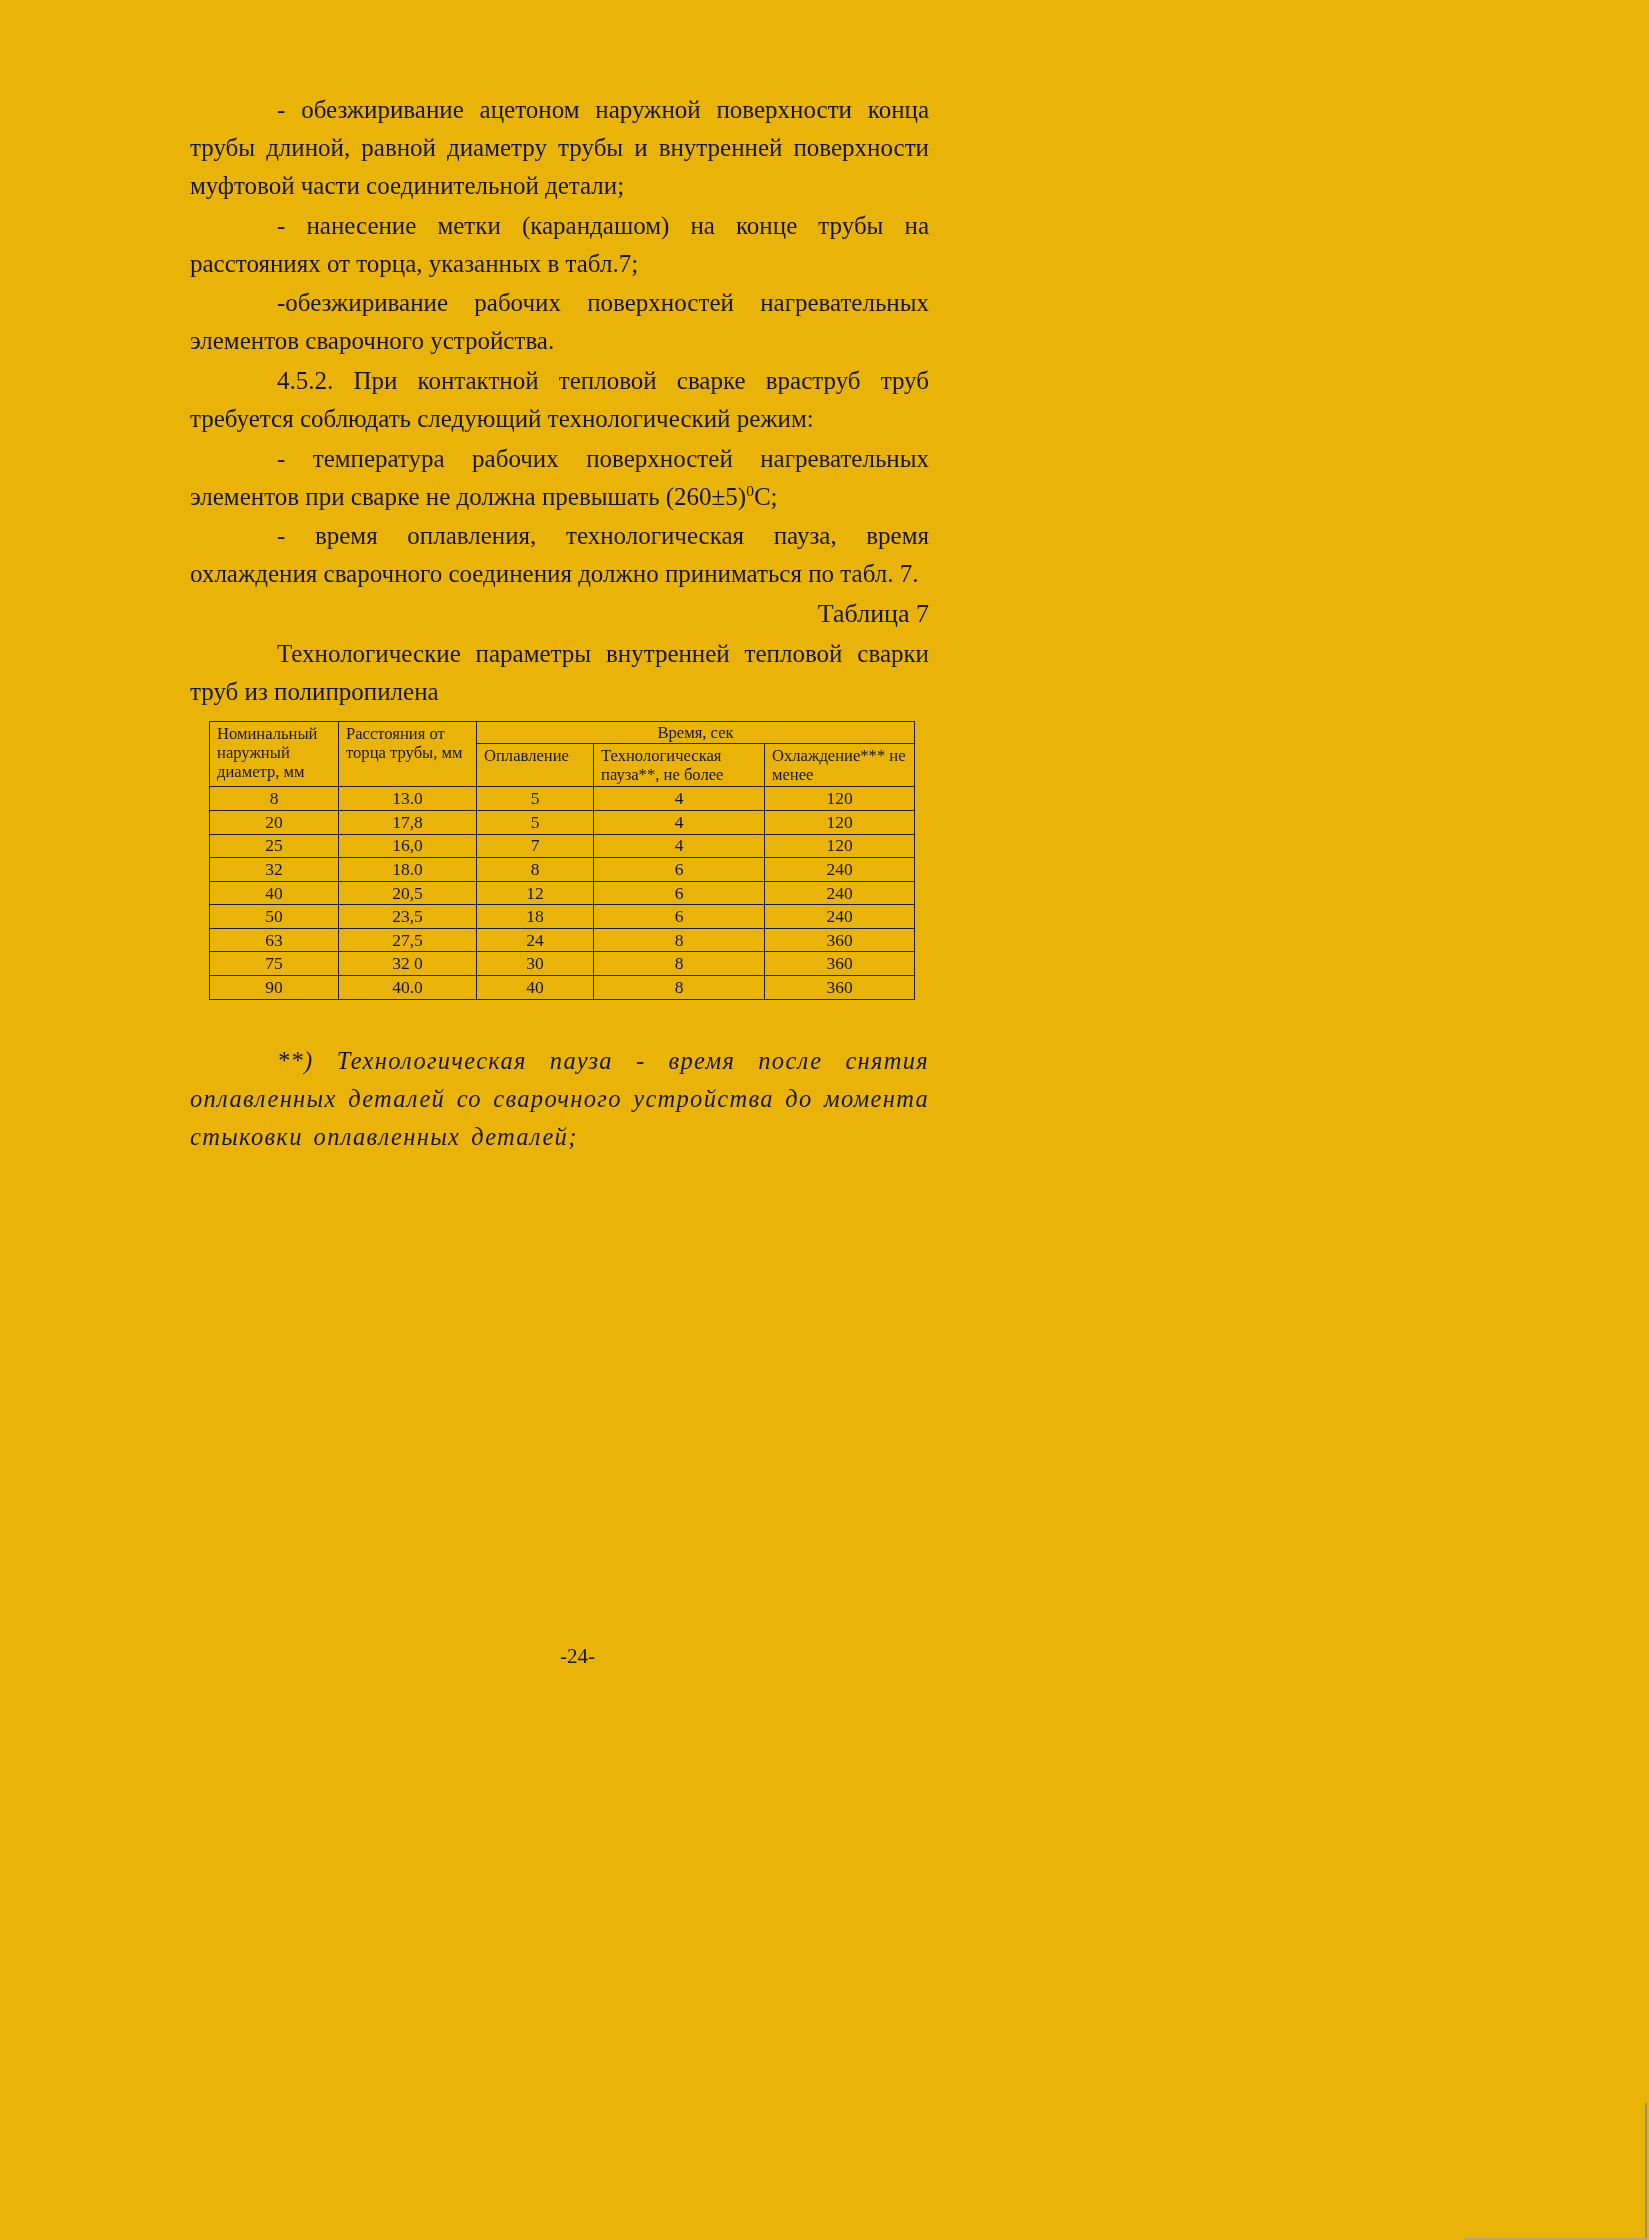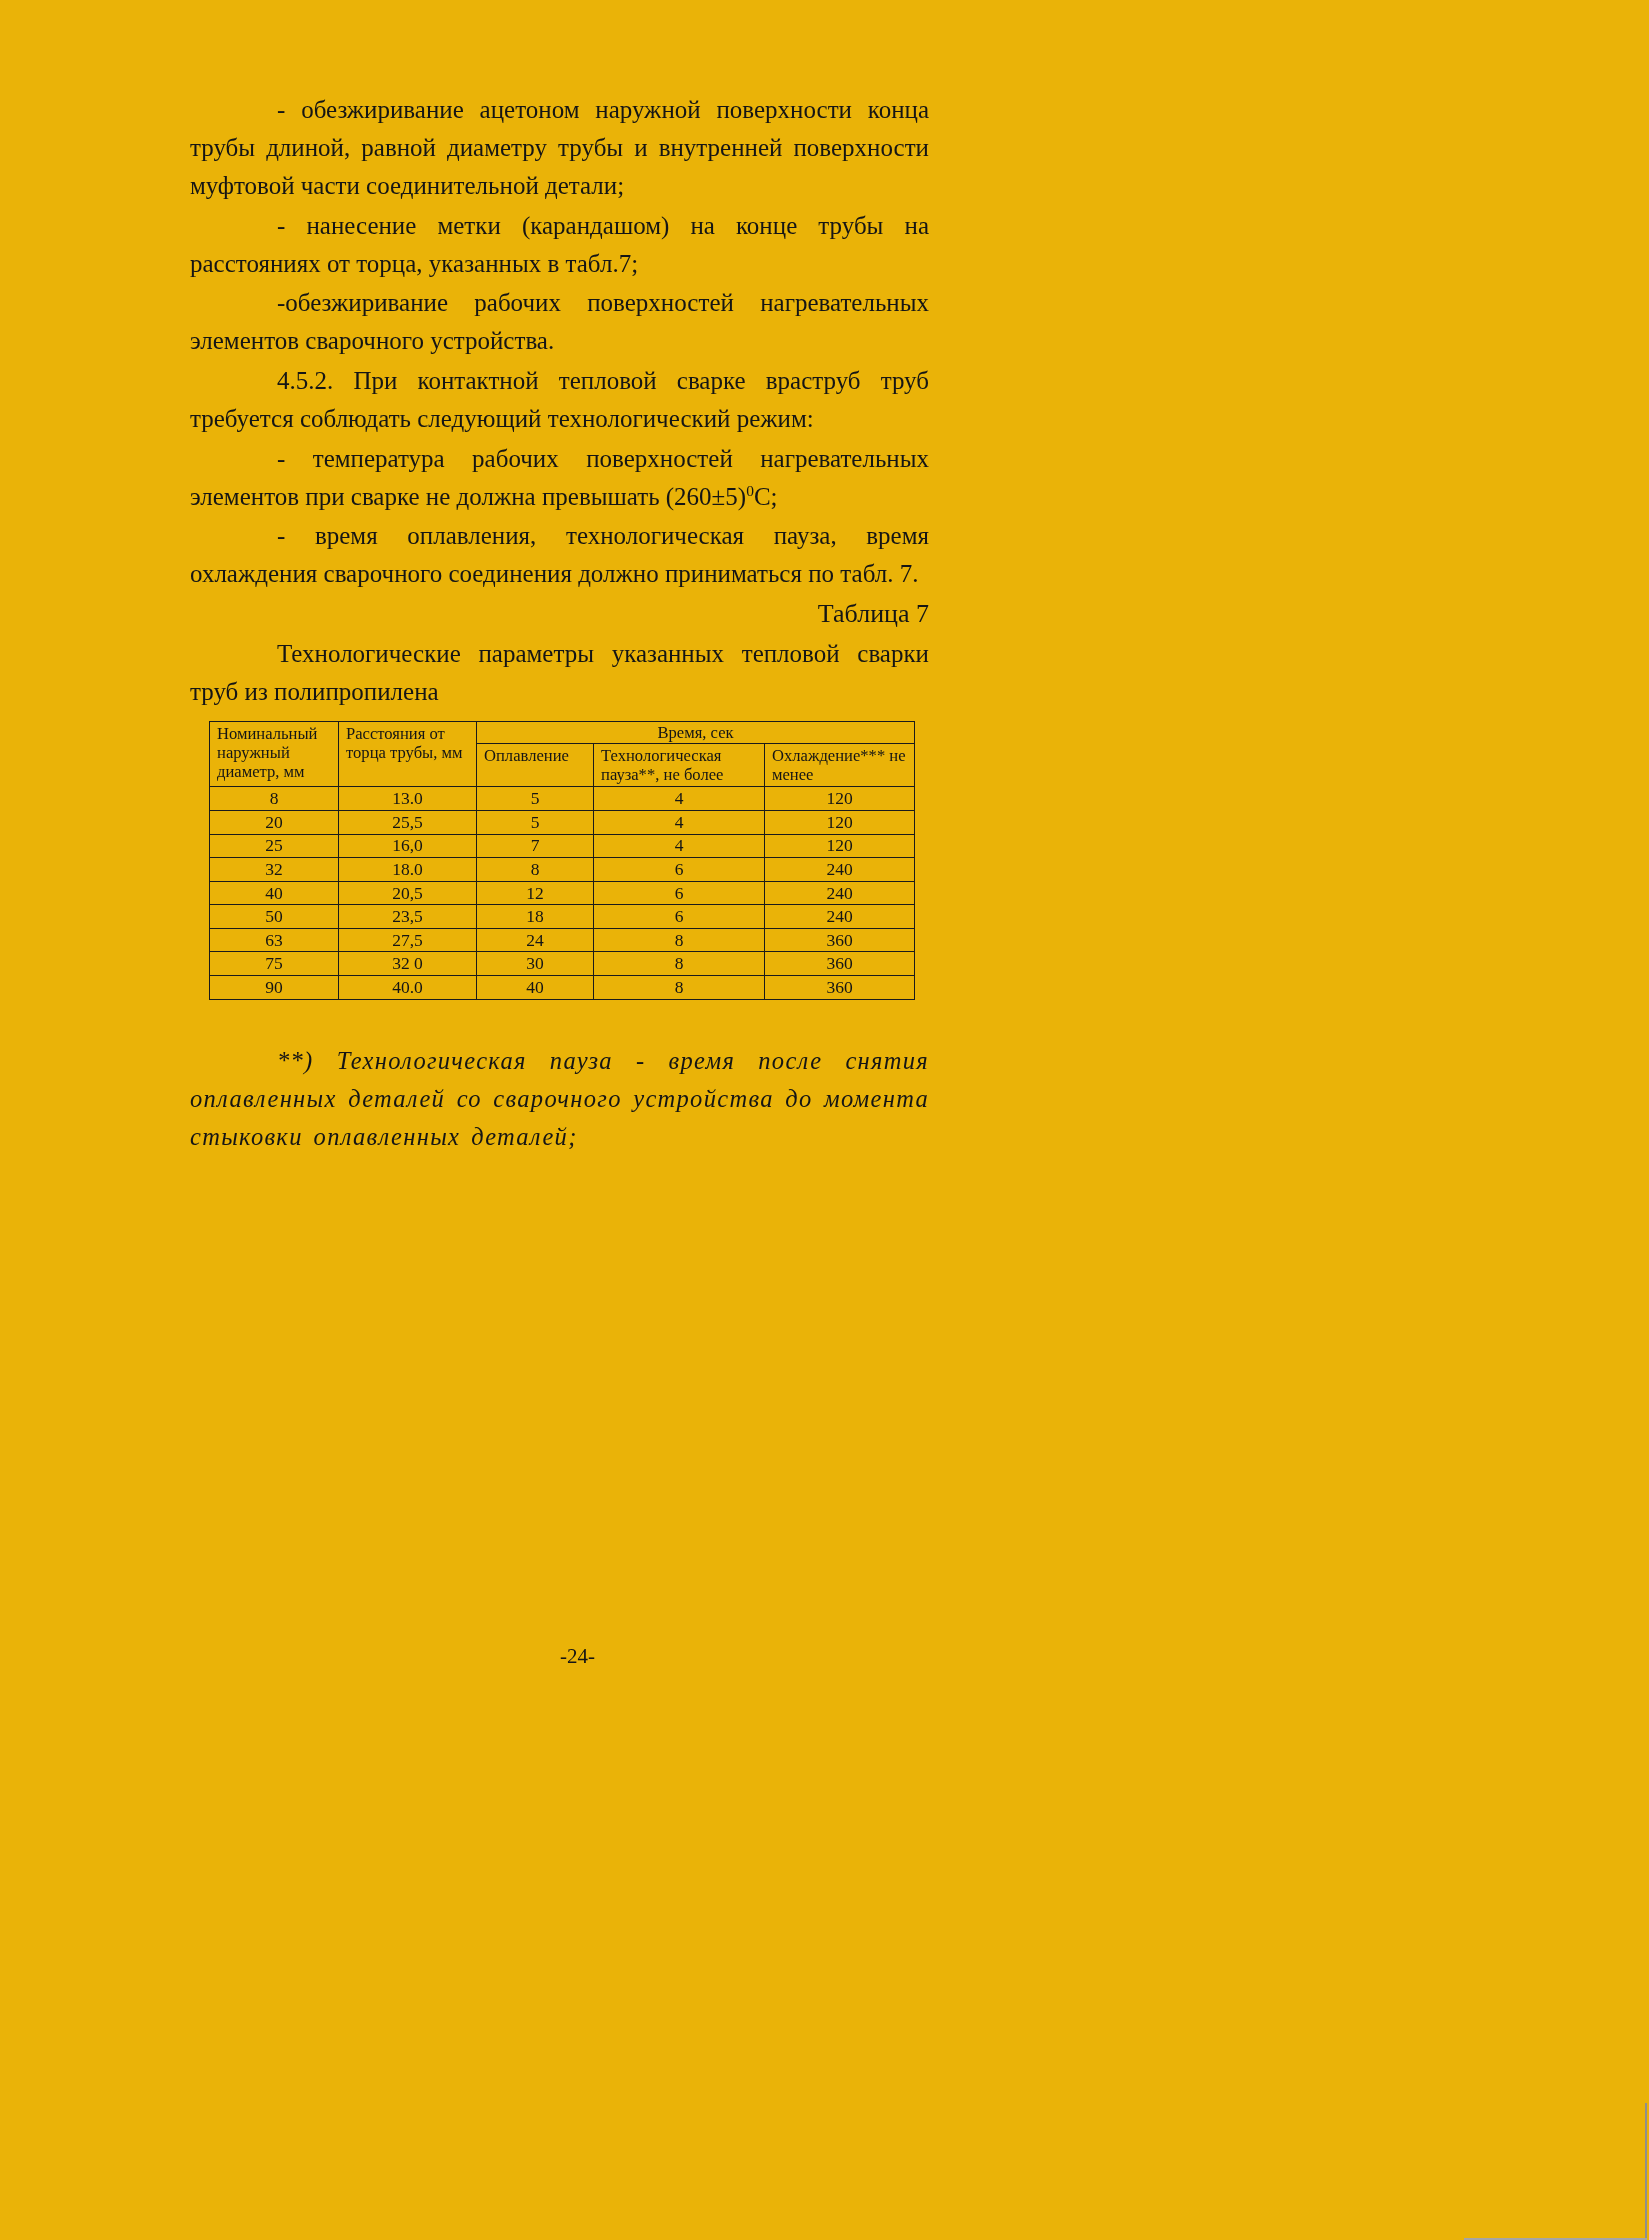--- a/index.html
+++ b/index.html
@@ -71,21 +71,21 @@
 
     <p class="para">- обезжиривание ацетоном наружной поверхности конца трубы длиной, равной диаметру трубы и внутренней поверхности муфтовой части соединительной детали;</p>
     <p class="para">- нанесение метки (карандашом) на конце трубы на расстояниях от торца, указанных в табл.7;</p>
     <p class="para">-обезжиривание рабочих поверхностей нагревательных элементов сварочного устройства.</p>
     <p class="para">4.5.2. При контактной тепловой сварке враструб труб требуется соблюдать следующий технологический режим:</p>
     <p class="para"><span>- температура рабочих поверхностей нагревательных элементов при сварке не должна превышать (260±5)</span><sup>0</sup><span>С;</span></p>
     <p class="para">- время оплавления, технологическая пауза, время охлаждения сварочного соединения должно приниматься по табл. 7.</p>
 
     <div class="table-caption">Таблица 7</div>
 
-    <p class="para">Технологические параметры указанных тепловой сварки труб из полипропилена</p>
+    <p class="para">Технологические параметры внутренней тепловой сварки труб из полипропилена</p>
 
     <div class="tbl-wrap">
       <table class="params">
         <colgroup>
             <col class="c1">
             <col class="c2">
             <col class="c3">
             <col class="c4">
             <col class="c5">
           </colgroup>
@@ -104,21 +104,21 @@
         <tbody>
           <tr>
             <td>8</td>
             <td>13.0</td>
             <td>5</td>
             <td>4</td>
             <td>120</td>
           </tr>
           <tr>
             <td>20</td>
-            <td>25,5</td>
+            <td>17,8</td>
             <td>5</td>
             <td>4</td>
             <td>120</td>
           </tr>
           <tr>
             <td>25</td>
             <td>16,0</td>
             <td>7</td>
             <td>4</td>
             <td>120</td>

